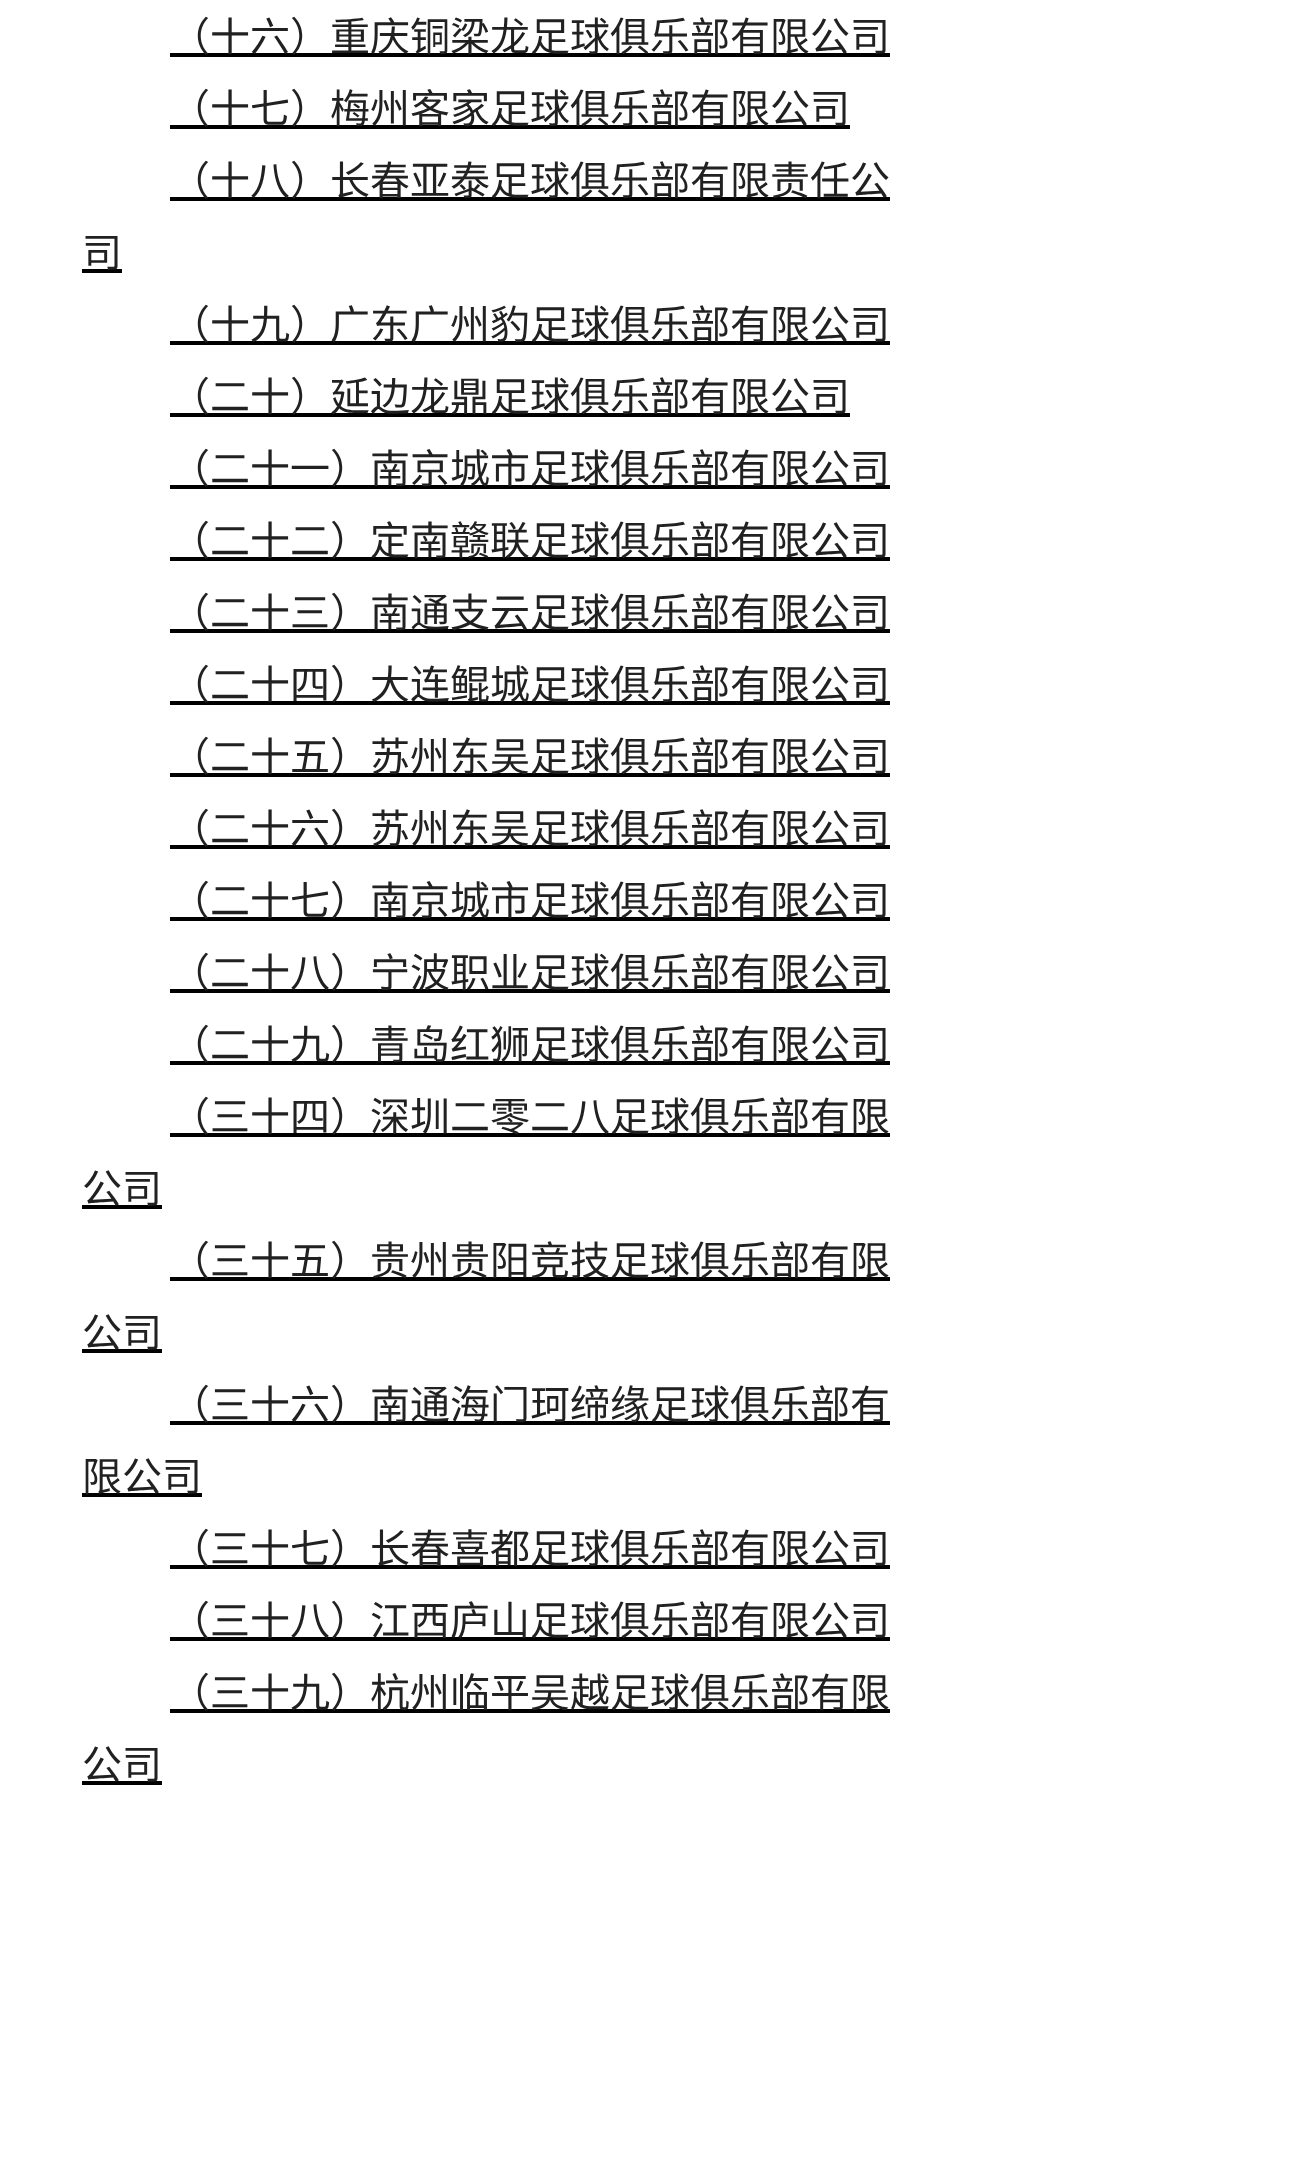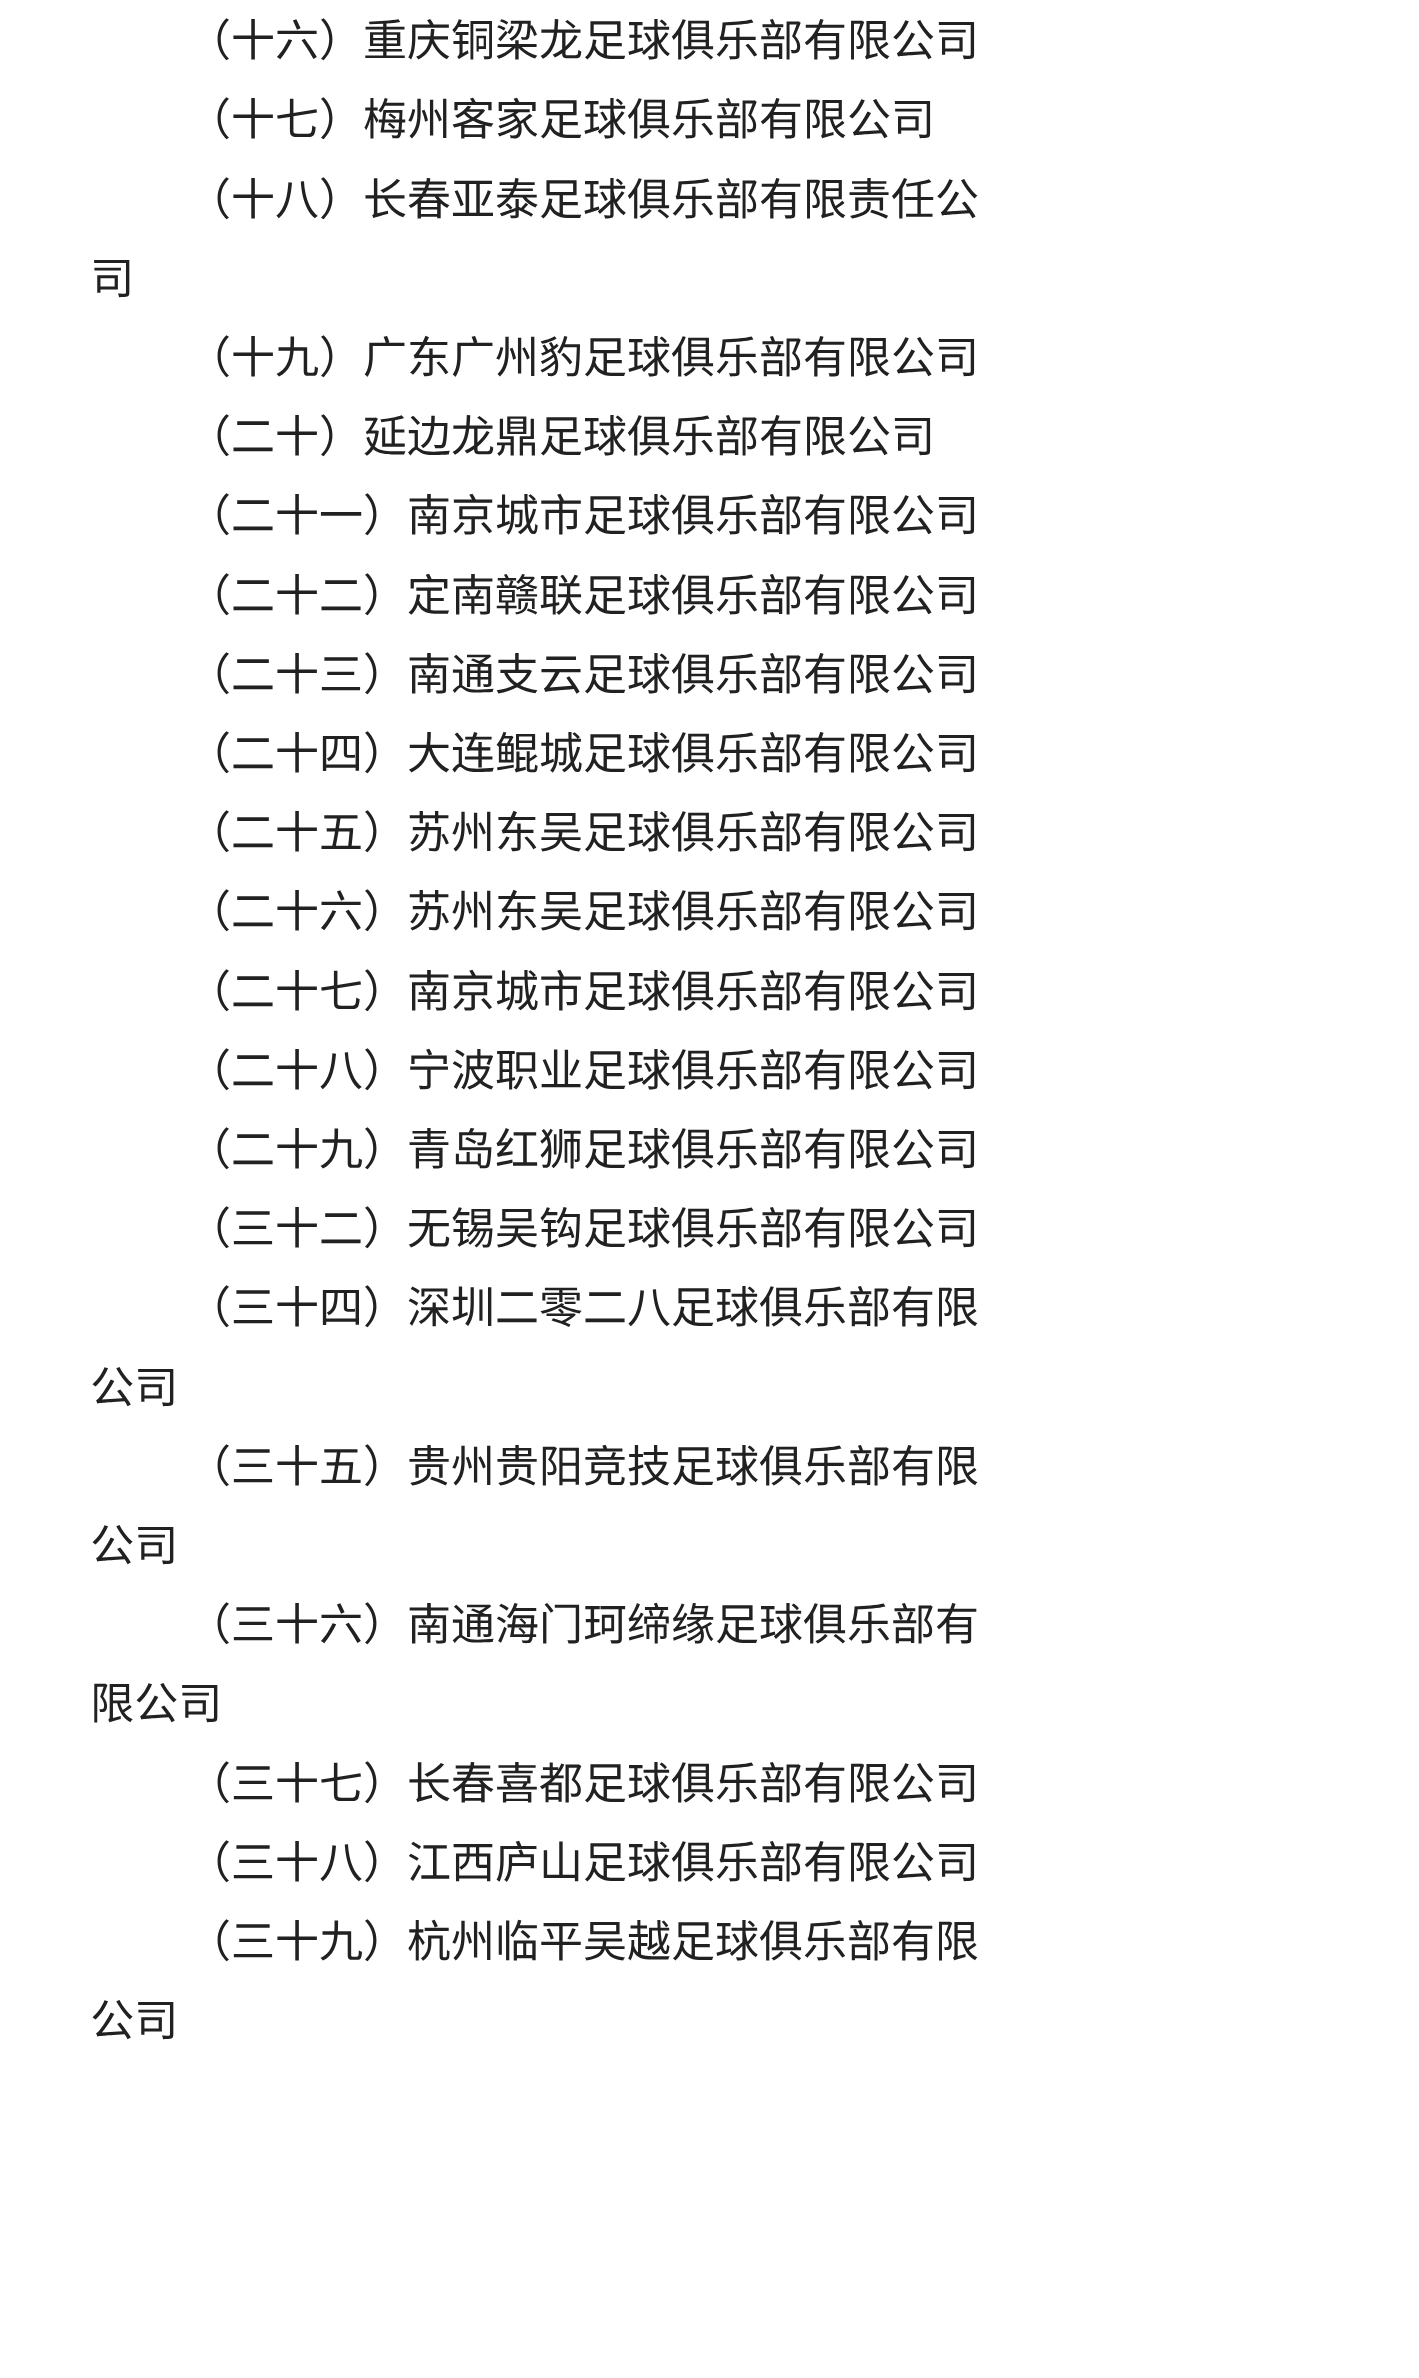--- a/index.html
+++ b/index.html
@@ -8,20 +8,21 @@
     background: #ffffff;
   }
   .page {
     position: relative;
     width: 1290px;
     height: 2162px;
     background: #ffffff;
     box-sizing: border-box;
     padding: 2px 0 0 82px;
     overflow: hidden;
+    text-decoration: underline;
   }
   .club-list {
     width: 830px;
   }
   .club-item {
     margin: 0;
     padding: 0;
     width: 830px;
     font-family: "Liberation Serif", "DejaVu Serif", serif;
     font-size: 40px;
@@ -46,21 +47,20 @@
       <p class="club-item">（二十）延边龙鼎足球俱乐部有限公司</p>
       <p class="club-item">（二十一）南京城市足球俱乐部有限公司</p>
       <p class="club-item">（二十二）定南赣联足球俱乐部有限公司</p>
       <p class="club-item">（二十三）南通支云足球俱乐部有限公司</p>
       <p class="club-item">（二十四）大连鲲城足球俱乐部有限公司</p>
       <p class="club-item">（二十五）苏州东吴足球俱乐部有限公司</p>
       <p class="club-item">（二十六）苏州东吴足球俱乐部有限公司</p>
       <p class="club-item">（二十七）南京城市足球俱乐部有限公司</p>
       <p class="club-item">（二十八）宁波职业足球俱乐部有限公司</p>
       <p class="club-item">（二十九）青岛红狮足球俱乐部有限公司</p>
-      <p class="club-item">（三十二）无锡吴钩足球俱乐部有限公司</p>
       <p class="club-item">（三十四）深圳二零二八足球俱乐部有限公司</p>
       <p class="club-item">（三十五）贵州贵阳竞技足球俱乐部有限公司</p>
       <p class="club-item">（三十六）南通海门珂缔缘足球俱乐部有限公司</p>
       <p class="club-item">（三十七）长春喜都足球俱乐部有限公司</p>
       <p class="club-item">（三十八）江西庐山足球俱乐部有限公司</p>
       <p class="club-item">（三十九）杭州临平吴越足球俱乐部有限公司</p>
     </section>
 </main>
 
 </body></html>

